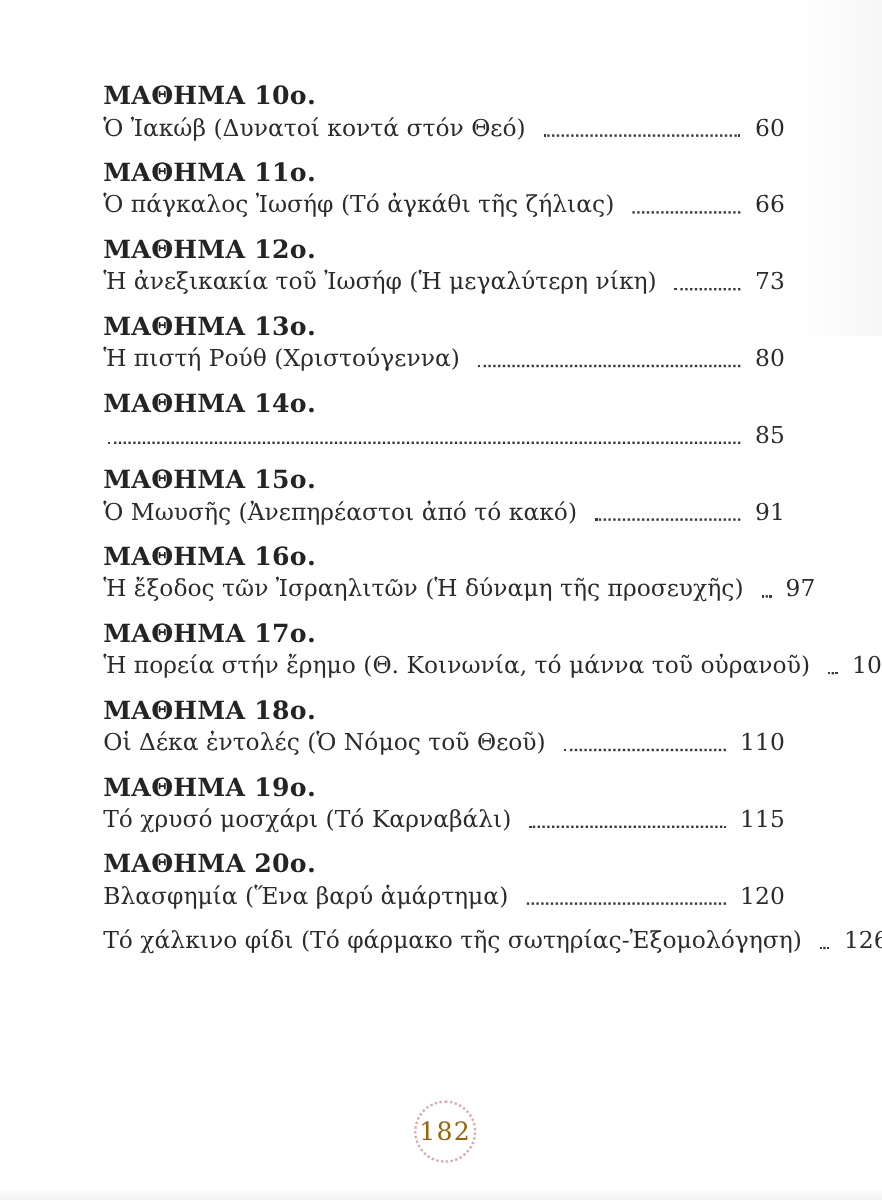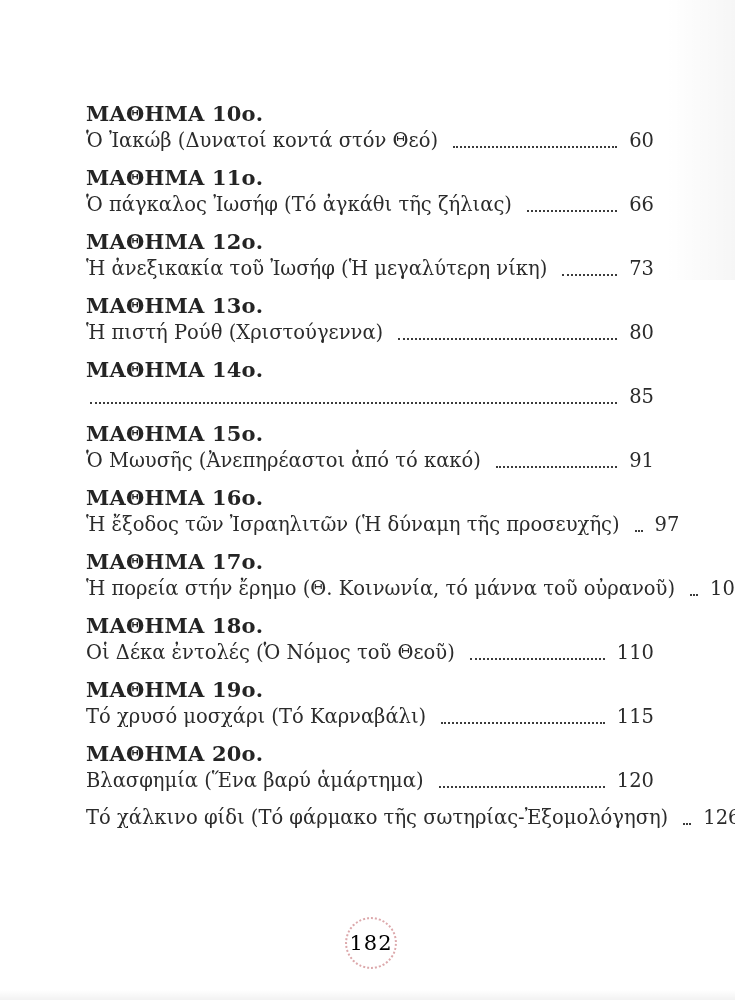--- a/index.html
+++ b/index.html
@@ -26,21 +26,21 @@
   }
   .shade-bottom {
     position: absolute;
     bottom: 0; left: 0; right: 0;
     height: 10px;
     background: linear-gradient(to top, rgba(0,0,0,0.05), rgba(0,0,0,0.0));
     pointer-events: none;
   }
   .toc {
     position: absolute;
-    top: 100px;
+    top: 66px;
     left: 86px;
     width: 568px;
   }
   .entry {
     margin-bottom: 10px;
   }
   .entry-heading {
     font-size: 21px;
     font-weight: bold;
     line-height: 27px;
@@ -75,21 +75,21 @@
     height: 48px;
     border: 2px dotted #dca8ab;
     border-radius: 50%;
     display: flex;
     align-items: center;
     justify-content: center;
   }
   .page-badge-number {
     font-size: 21px;
     letter-spacing: 1px;
-    color: #000000;
+    color: #a16207;
   }
 </style>
 </head>
 <body>
 
 <div class="page">
 
   <div class="shade-top-right"></div>
 
   <div class="toc">

